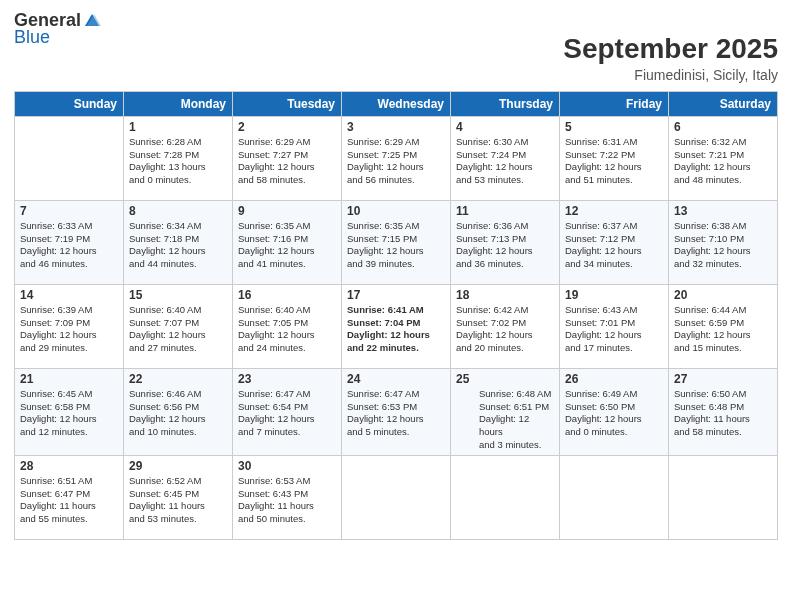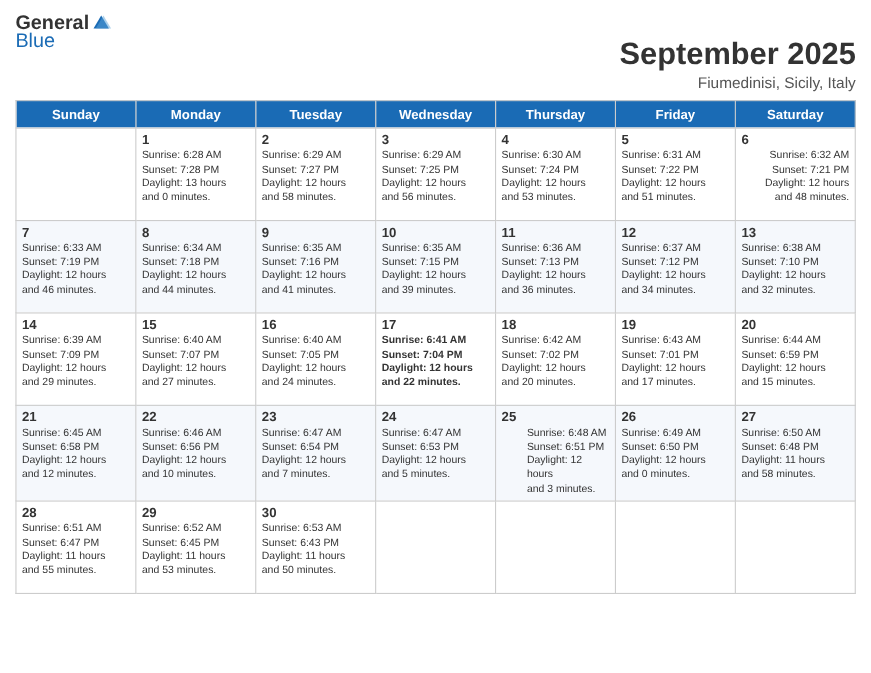--- a/index.html
+++ b/index.html
@@ -62,21 +62,21 @@
       margin-top: 2px;
     }
     .calendar {
       width: 100%;
       border-collapse: collapse;
       font-size: 10px;
     }
     .calendar th {
       background: #1a6bb5;
       color: #fff;
-      text-align: center;
+      text-align: right;
       padding: 5px 6px;
       font-size: 12px;
       font-weight: bold;
       border: 1px solid #ccc;
     }
     .calendar td {
       border: 1px solid #ccc;
       vertical-align: top;
       padding: 3px 5px;
       width: 108px;
@@ -171,21 +171,21 @@
           </td>
           <td>
             <div class="day-num">5</div>
             <div class="day-info" style="white-space: pre-line;">Sunrise: 6:31 AM
 Sunset: 7:22 PM
 Daylight: 12 hours
 and 51 minutes.</div>
           </td>
           <td>
             <div class="day-num">6</div>
-            <div class="day-info" style="white-space: pre-line; text-align: right;">Sunrise: 6:32 AM
+            <div class="day-info" style="white-space: pre-line;">Sunrise: 6:32 AM
 Sunset: 7:21 PM
 Daylight: 12 hours
 and 48 minutes.</div>
           </td>
         </tr>
         <tr>
           <td>
             <div class="day-num">7</div>
             <div class="day-info" style="white-space: pre-line;">Sunrise: 6:33 AM
 Sunset: 7:19 PM

